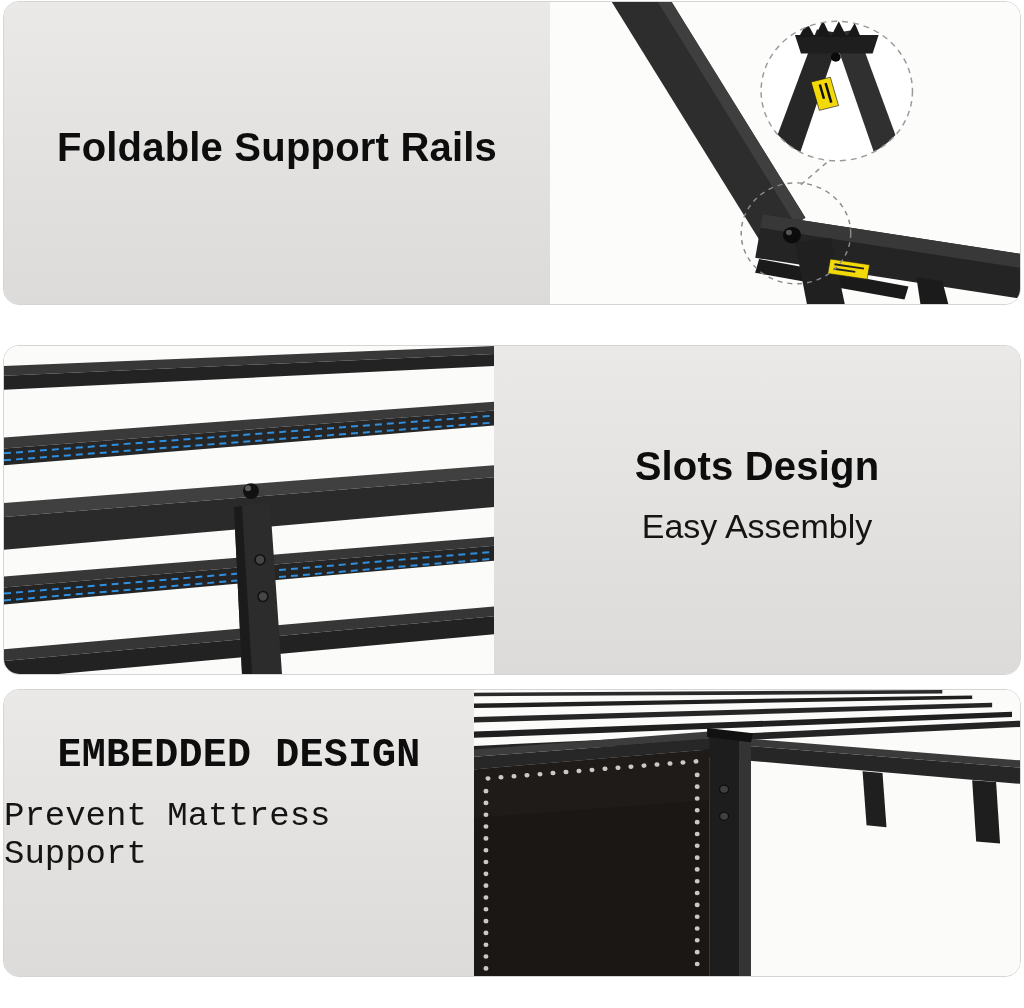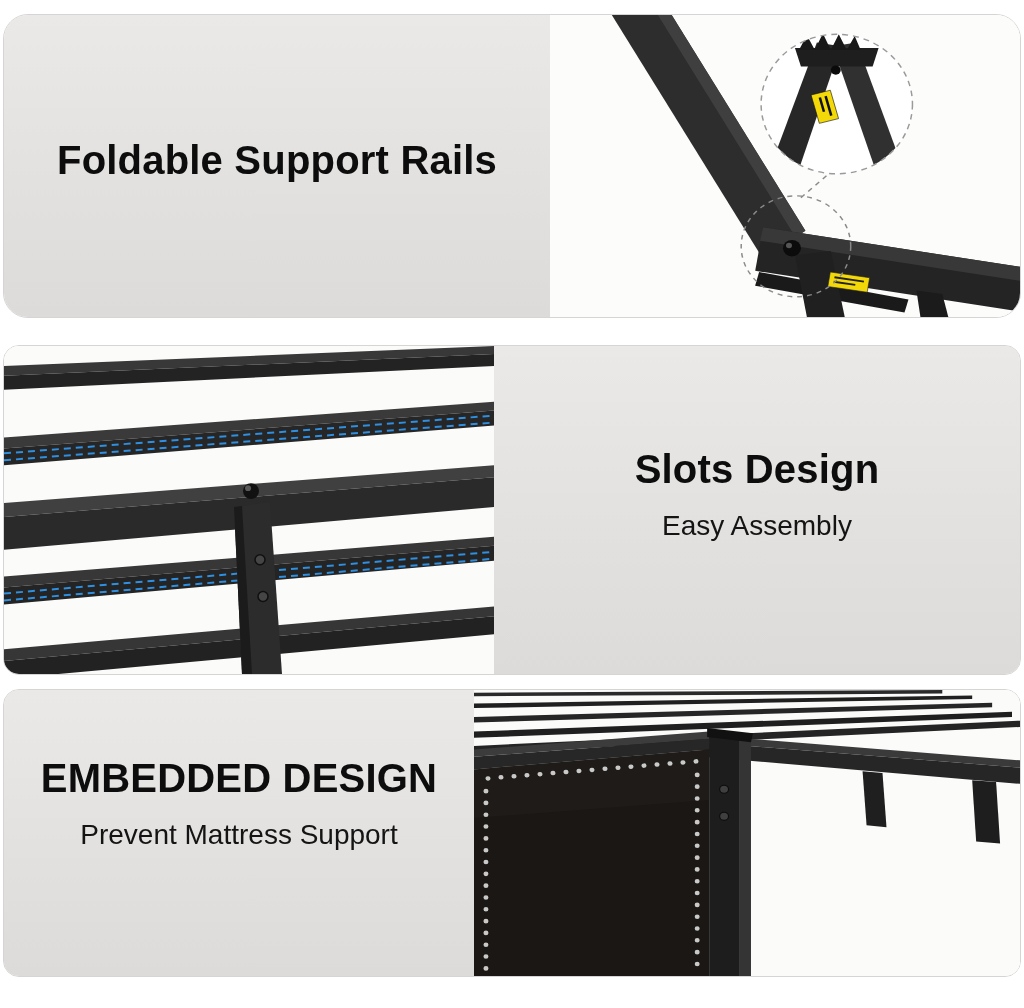--- a/index.html
+++ b/index.html
@@ -10,23 +10,23 @@
     position:relative;
   }
   .canvas { position:relative; width:1024px; height:1008px; background:#fff; }
 
   .panel {
     position:absolute; left:3px; width:1018px;
     border-radius:16px; overflow:hidden;
     background:#fcfcfb;
     border:1px solid #d6d5d3;
   }
-  .p1 { top:14px;   height:304px;border-radius:25px; }
+  .p1 { top:1px;   height:304px; }
   .p2 { top:345px; height:330px; }
-  .p3 { top:689px; height:288px; }
+  .p3 { top:689px; height:288px;font-family:Liberation Mono, monospace; }
 
   .textzone {
     position:absolute; top:0; bottom:0;
     display:flex; flex-direction:column;
     align-items:center; justify-content:center;
     background:linear-gradient(180deg,#eae9e7 0%, #e2e1df 55%, #dcdbd9 100%);
   }
   .p1 .textzone { left:0; width:546px; }
   .p2 .textzone { left:490px; right:0; }
   .p3 .textzone { left:0; width:470px; }
@@ -35,21 +35,21 @@
   .p1 .photo { left:546px; right:0; }
   .p2 .photo { left:0; width:490px; }
   .p3 .photo { left:470px; right:0; }
   .photo svg { display:block; width:100%; height:100%; }
 
   .title {
     font-size:40px; font-weight:bold; color:#0d0d0d;
     letter-spacing:0.2px; text-align:center; line-height:1.15;
   }
   .subtitle {
-    font-size:28px; font-weight:normal; color:#141414;
+    font-size:34px; font-weight:normal; color:#141414;
     margin-top:18px; text-align:left;
   }
   .p1 .textblock { transform:translateY(-6px); }
   .p2 .textblock { transform:translateY(-16px); }
   .p3 .textblock { transform:translateY(-30px); }
   .textblock { display:flex; flex-direction:column; align-items:center; }
 </style>
 </head>
 <body>
 

